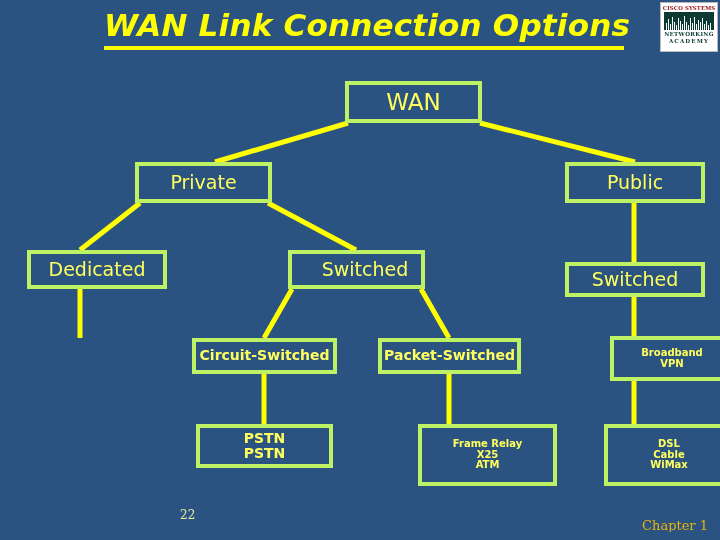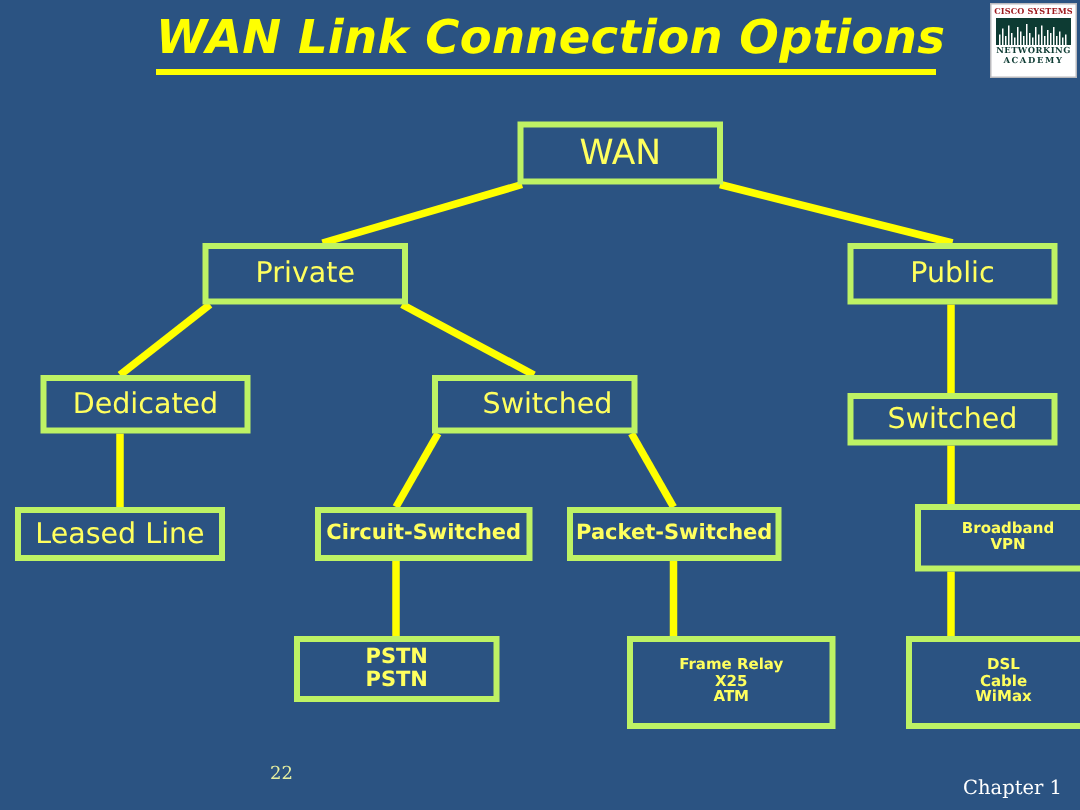--- a/index.html
+++ b/index.html
@@ -136,21 +136,21 @@
     left: 180px;
     top: 508px;
     color: #e8f0a0;
     font-family: "DejaVu Serif", serif;
     font-size: 12px;
   }
   #chapter {
     position: absolute;
     right: 12px;
     top: 518px;
-    color: #ffffff;
+    color: #eab308;
     font-family: "DejaVu Serif", serif;
     font-size: 13px;
   }
 </style>
 </head>
 <body>
 
 <div id="slide">
 
   <div id="title">WAN Link Connection Options</div>
@@ -230,25 +230,22 @@
   </div>
 
   <div class="node t-md" style="left:288px; top:250px; width:137px; height:39px;padding-left:17px;">
     <span class="ln">Switched</span>
   </div>
 
   <div class="node t-md" style="left:565px; top:262px; width:140px; height:35px;">
     <span class="ln">Switched</span>
   </div>
 
-  <div class="node t-md" style="left:10px; top:338px; width:140px; height:36px;">
-    <span class="ln">Leased Line</span>
-  </div>
-
-  <div class="node t-sm" style="left:192px; top:338px; width:145px; height:36px;margin-left:18px;">
+
+  <div class="node t-sm" style="left:192px; top:338px; width:145px; height:36px;">
     <span class="ln">Circuit-Switched</span>
   </div>
 
   <div class="node t-sm" style="left:378px; top:338px; width:143px; height:36px;">
     <span class="ln">Packet-Switched</span>
   </div>
 
   <div class="node t-xs" style="left:573px; top:336px; width:124px; height:45px;">
     <span class="ln">Broadband</span>
     <span class="ln">VPN</span>

